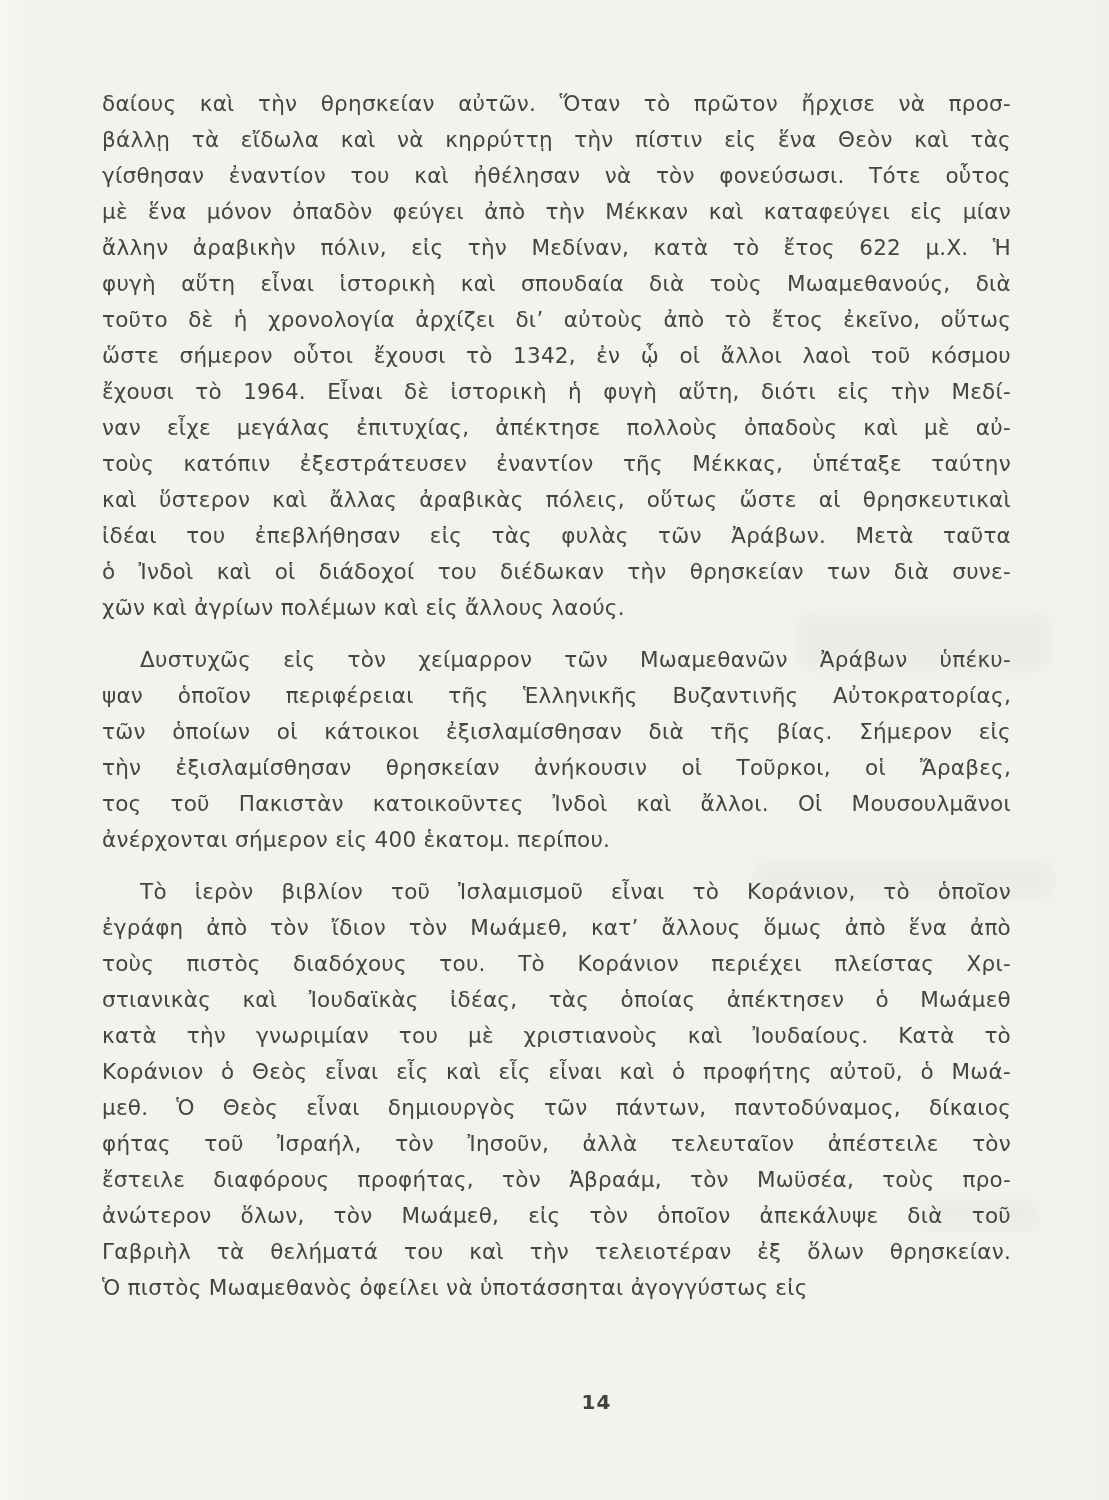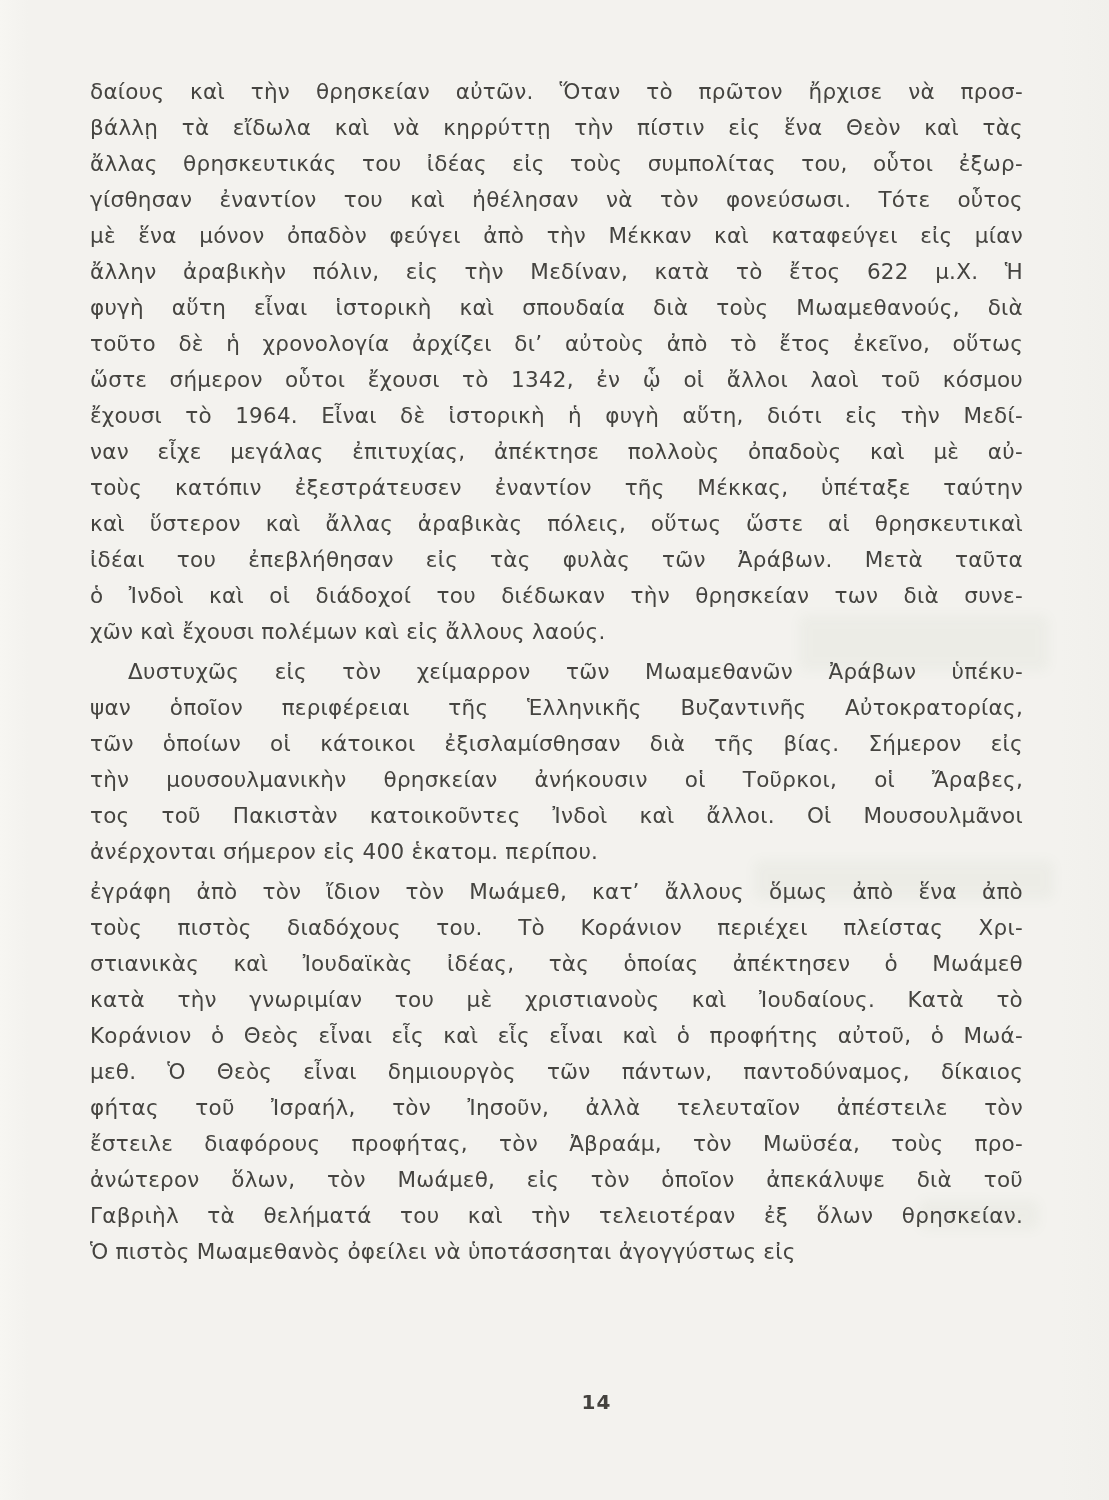--- a/index.html
+++ b/index.html
@@ -31,21 +31,21 @@
   .artifact.a1 { right: 60px; top: 615px;  width: 250px; height: 56px; }
   .artifact.a2 { right: 55px; top: 860px;  width: 300px; height: 40px; }
   .artifact.a3 { right: 70px; top: 1200px; width: 120px; height: 30px; }
 
   .text-block {
     position: absolute;
     left: 86px;
     top: 70px;
     width: 941px;
   }
-  .paragraph { margin: 4px; }
+  .paragraph { margin: 16px; }
   .line {
     font-size: 21.5px;
     line-height: 36px;
     color: #454440;
     letter-spacing: 0.25px;
     text-align: justify;
     text-align-last: justify;
     white-space: normal;
   }
   .line.last {
@@ -72,44 +72,44 @@
 
 <div class="page">
   <div class="artifact a1"></div>
   <div class="artifact a2"></div>
   <div class="artifact a3"></div>
 
   <div class="text-block">
       <div class="paragraph">
         <div class="line">δαίους καὶ τὴν θρησκείαν αὐτῶν. Ὅταν τὸ πρῶτον ἤρχισε νὰ προσ-</div>
         <div class="line">βάλλῃ τὰ εἴδωλα καὶ νὰ κηρρύττῃ τὴν πίστιν εἰς ἕνα Θεὸν καὶ τὰς</div>
-        <div class="line">ἄλλας θρησκευτικάς του ἰδέας εἰς τοὺς συμπολίτας του, οὗτοι ἐξωρ-</div>
         <div class="line">γίσθησαν ἐναντίον του καὶ ἠθέλησαν νὰ τὸν φονεύσωσι. Τότε οὗτος</div>
         <div class="line">μὲ ἕνα μόνον ὀπαδὸν φεύγει ἀπὸ τὴν Μέκκαν καὶ καταφεύγει εἰς μίαν</div>
         <div class="line">ἄλλην ἀραβικὴν πόλιν, εἰς τὴν Μεδίναν, κατὰ τὸ ἔτος 622 μ.Χ. Ἡ</div>
         <div class="line">φυγὴ αὕτη εἶναι ἱστορικὴ καὶ σπουδαία διὰ τοὺς Μωαμεθανούς, διὰ</div>
         <div class="line">τοῦτο δὲ ἡ χρονολογία ἀρχίζει δι’ αὐτοὺς ἀπὸ τὸ ἔτος ἐκεῖνο, οὕτως</div>
         <div class="line">ὥστε σήμερον οὗτοι ἔχουσι τὸ 1342, ἐν ᾧ οἱ ἄλλοι λαοὶ τοῦ κόσμου</div>
         <div class="line">ἔχουσι τὸ 1964. Εἶναι δὲ ἱστορικὴ ἡ φυγὴ αὕτη, διότι εἰς τὴν Μεδί-</div>
         <div class="line">ναν εἶχε μεγάλας ἐπιτυχίας, ἀπέκτησε πολλοὺς ὀπαδοὺς καὶ μὲ αὐ-</div>
         <div class="line">τοὺς κατόπιν ἐξεστράτευσεν ἐναντίον τῆς Μέκκας, ὑπέταξε ταύτην</div>
         <div class="line">καὶ ὕστερον καὶ ἄλλας ἀραβικὰς πόλεις, οὕτως ὥστε αἱ θρησκευτικαὶ</div>
         <div class="line">ἰδέαι του ἐπεβλήθησαν εἰς τὰς φυλὰς τῶν Ἀράβων. Μετὰ ταῦτα</div>
         <div class="line">ὁ Ἰνδοὶ καὶ οἱ διάδοχοί του διέδωκαν τὴν θρησκείαν των διὰ συνε-</div>
-        <div class="line last">χῶν καὶ ἔχουσι πολέμων καὶ εἰς ἄλλους λαούς.</div>
+        <div class="line last">χῶν καὶ ἀγρίων πολέμων καὶ εἰς ἄλλους λαούς.</div>
       </div>
       <div class="paragraph">
         <div class="line indent">Δυστυχῶς εἰς τὸν χείμαρρον τῶν Μωαμεθανῶν Ἀράβων ὑπέκυ-</div>
         <div class="line">ψαν ὁποῖον περιφέρειαι τῆς Ἑλληνικῆς Βυζαντινῆς Αὐτοκρατορίας,</div>
         <div class="line">τῶν ὁποίων οἱ κάτοικοι ἐξισλαμίσθησαν διὰ τῆς βίας. Σήμερον εἰς</div>
-        <div class="line">τὴν μουσουλμανικὴν θρησκείαν ἀνήκουσιν οἱ Τοῦρκοι, οἱ Ἄραβες,</div>
+        <div class="line">τὴν ἐξισλαμίσθησαν θρησκείαν ἀνήκουσιν οἱ Τοῦρκοι, οἱ Ἄραβες,</div>
         <div class="line">τος τοῦ Πακιστὰν κατοικοῦντες Ἰνδοὶ καὶ ἄλλοι. Οἱ Μουσουλμᾶνοι</div>
         <div class="line last">ἀνέρχονται σήμερον εἰς 400 ἑκατομ. περίπου.</div>
       </div>
       <div class="paragraph">
+        <div class="line indent">Τὸ ἱερὸν βιβλίον τοῦ Ἰσλαμισμοῦ εἶναι τὸ Κοράνιον, τὸ ὁποῖον</div>
         <div class="line">ἐγράφη ἀπὸ τὸν ἴδιον τὸν Μωάμεθ, κατ’ ἄλλους ὅμως ἀπὸ ἕνα ἀπὸ</div>
         <div class="line">τοὺς πιστὸς διαδόχους του. Τὸ Κοράνιον περιέχει πλείστας Χρι-</div>
         <div class="line">στιανικὰς καὶ Ἰουδαϊκὰς ἰδέας, τὰς ὁποίας ἀπέκτησεν ὁ Μωάμεθ</div>
         <div class="line">κατὰ τὴν γνωριμίαν του μὲ χριστιανοὺς καὶ Ἰουδαίους. Κατὰ τὸ</div>
         <div class="line">Κοράνιον ὁ Θεὸς εἶναι εἷς καὶ εἷς εἶναι καὶ ὁ προφήτης αὐτοῦ, ὁ Μωά-</div>
         <div class="line">μεθ. Ὁ Θεὸς εἶναι δημιουργὸς τῶν πάντων, παντοδύναμος, δίκαιος</div>
         <div class="line">φήτας τοῦ Ἰσραήλ, τὸν Ἰησοῦν, ἀλλὰ τελευταῖον ἀπέστειλε τὸν</div>
         <div class="line">ἔστειλε διαφόρους προφήτας, τὸν Ἀβραάμ, τὸν Μωϋσέα, τοὺς προ-</div>
         <div class="line">ἀνώτερον ὅλων, τὸν Μωάμεθ, εἰς τὸν ὁποῖον ἀπεκάλυψε διὰ τοῦ</div>
         <div class="line">Γαβριὴλ τὰ θελήματά του καὶ τὴν τελειοτέραν ἐξ ὅλων θρησκείαν.</div>

